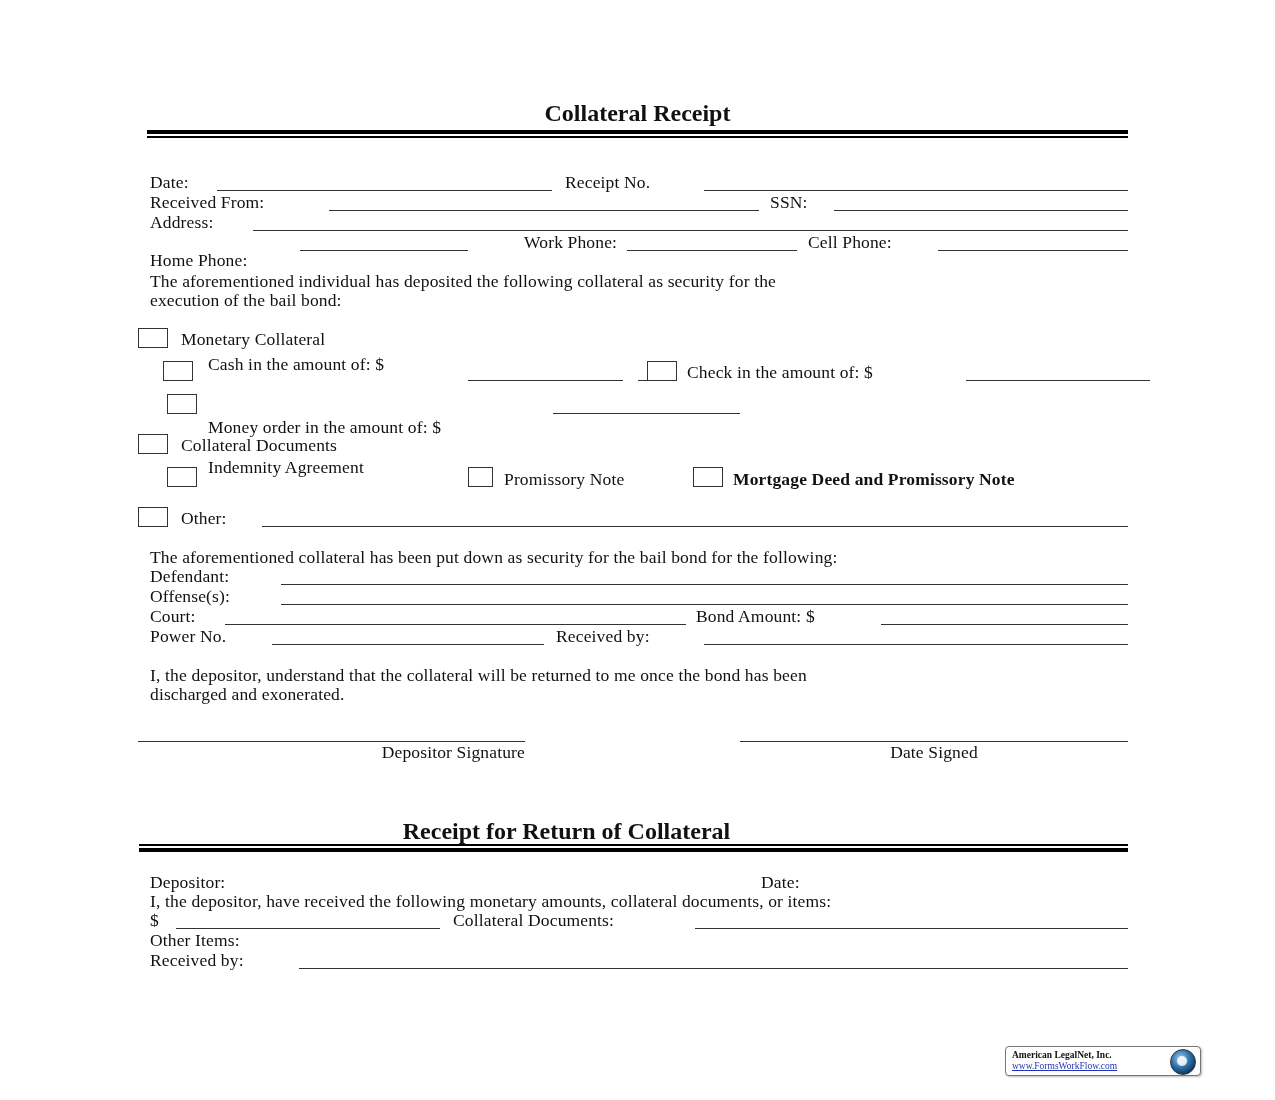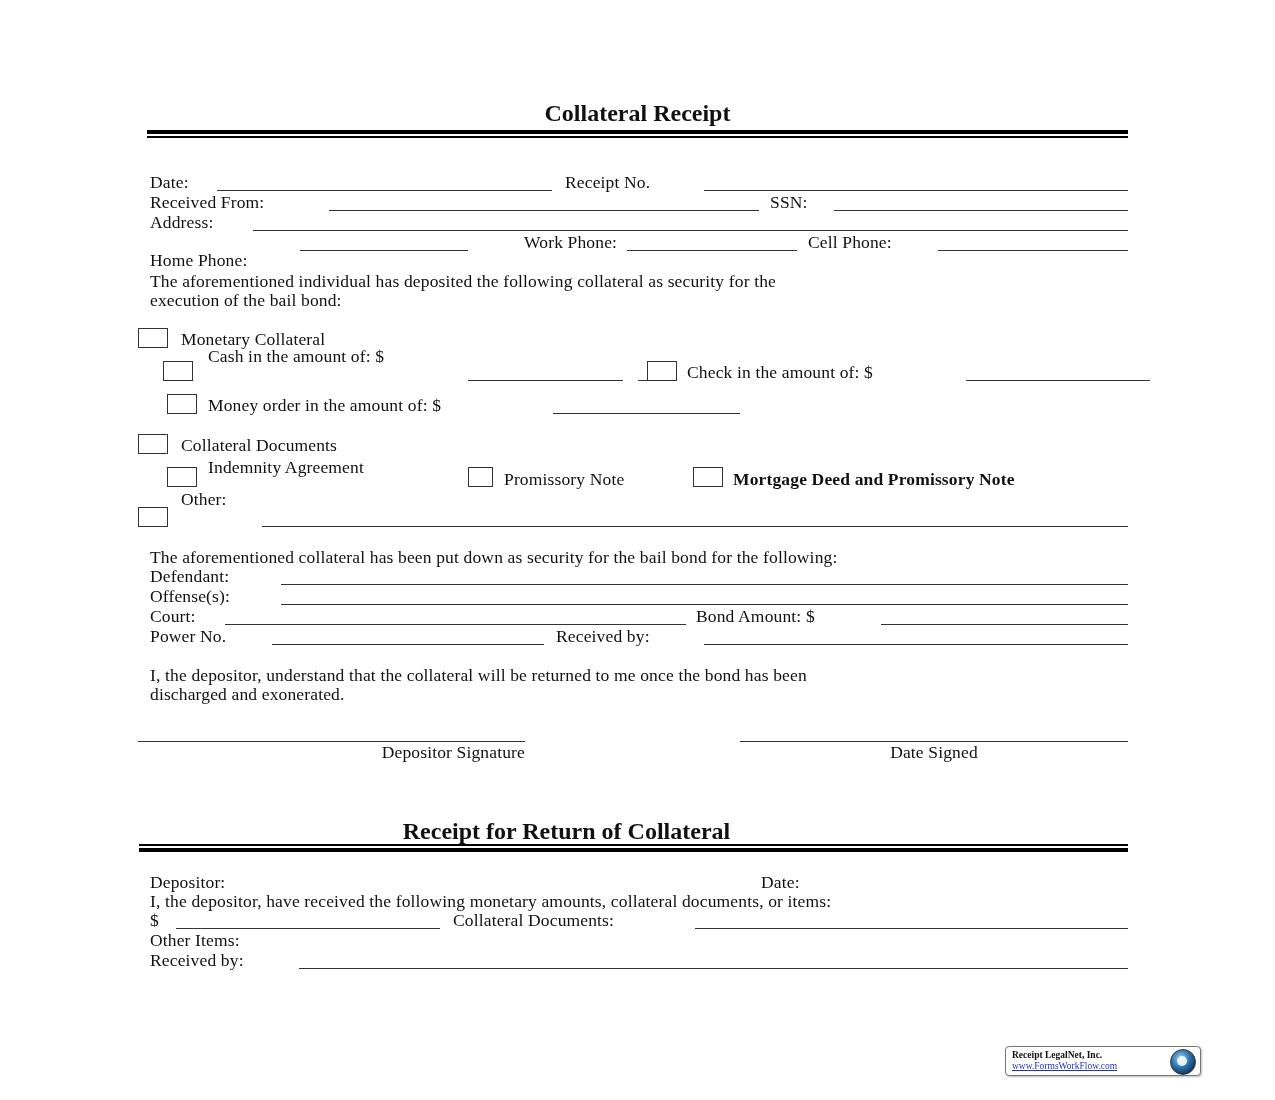--- a/index.html
+++ b/index.html
@@ -62,47 +62,47 @@
 <div class="line" style="left:938px;top:250px;width:190px;"></div>
 <input class="field" style="left: 938px; top: 232px; width: 190px;">
 
 <div class="abs t" style="left:150px;top:271px;">The aforementioned individual has deposited the following collateral as security for the</div>
 <div class="abs t" style="left:150px;top:290px;">execution of the bail bond:</div>
 
 <div class="cb" style="left:138px;top:328px;"></div>
 <div class="abs t" style="left:181px;top:329px;">Monetary Collateral</div>
 
 <div class="cb" style="left:163px;top:361px;"></div>
-<div class="abs t" style="left:208px;top:346px;font-family:Liberation Serif, serif;">Cash in the amount of: $</div>
+<div class="abs t" style="left:208px;top:354px;font-family:Liberation Serif, serif;">Cash in the amount of: $</div>
 <div class="line" style="left:468px;top:380px;width:155px;"></div>
 <input class="field" style="left: 468px; top: 362px; width: 155px;">
 
 <div class="line" style="left:638px;top:380px;width:12px;"></div>
 <div class="cb" style="left:647px;top:361px;"></div>
 <div class="abs t" style="left:687px;top:362px;">Check in the amount of: $</div>
 <div class="line" style="left:966px;top:380px;width:184px;"></div>
 <input class="field" style="left: 966px; top: 362px; width: 184px;">
 
 <div class="cb" style="left:167px;top:394px;"></div>
-<div class="abs t" style="left:208px;top:395px;">Money order in the amount of: $</div>
+<div class="abs t" style="left:208px;top:417px;">Money order in the amount of: $</div>
 <div class="line" style="left:553px;top:413px;width:187px;"></div>
 <input class="field" style="left: 553px; top: 395px; width: 187px;">
 
 <div class="cb" style="left:138px;top:434px;"></div>
 <div class="abs t" style="left:181px;top:435px;">Collateral Documents</div>
 
 <div class="cb" style="left:167px;top:467px;"></div>
 <div class="abs t" style="left:208px;top:457px;">Indemnity Agreement</div>
 <div class="cb" style="left:468px;top:467px;width:25px;"></div>
 <div class="abs t" style="left:504px;top:469px;">Promissory Note</div>
 <div class="cb" style="left:693px;top:467px;"></div>
 <div class="abs t" style="left:733px;top:469px;font-weight:bold;">Mortgage Deed and Promissory Note</div>
 
 <div class="cb" style="left:138px;top:507px;"></div>
-<div class="abs t" style="left:181px;top:489px;">Other:</div>
+<div class="abs t" style="left:181px;top:508px;">Other:</div>
 <div class="line" style="left:262px;top:526px;width:866px;"></div>
 <input class="field" style="left: 262px; top: 508px; width: 866px;">
 
 <div class="abs t" style="left:150px;top:547px;">The aforementioned collateral has been put down as security for the bail bond for the following:</div>
 
 <div class="abs t" style="left:150px;top:566px;">Defendant:</div>
 <div class="line" style="left:281px;top:584px;width:847px;"></div>
 <input class="field" style="left: 281px; top: 566px; width: 847px;">
 
 <div class="abs t" style="left:150px;top:586px;">Offense(s):</div>
@@ -148,16 +148,16 @@
 <div class="line" style="left:695px;top:928px;width:433px;"></div>
 <input class="field" style="left: 695px; top: 910px; width: 433px;">
 
 <div class="abs t" style="left:150px;top:930px;">Other Items:</div>
 
 <div class="abs t" style="left:150px;top:950px;">Received by:</div>
 <div class="line" style="left:299px;top:968px;width:829px;"></div>
 <input class="field" style="left: 299px; top: 950px; width: 829px;">
 
 <div class="logo">
-  <span class="name">Receipt LegalNet, Inc.</span>
+  <span class="name">American LegalNet, Inc.</span>
   <span class="url">www.FormsWorkFlow.com</span>
   <span class="globe"></span>
 </div>
 
 </body></html>

